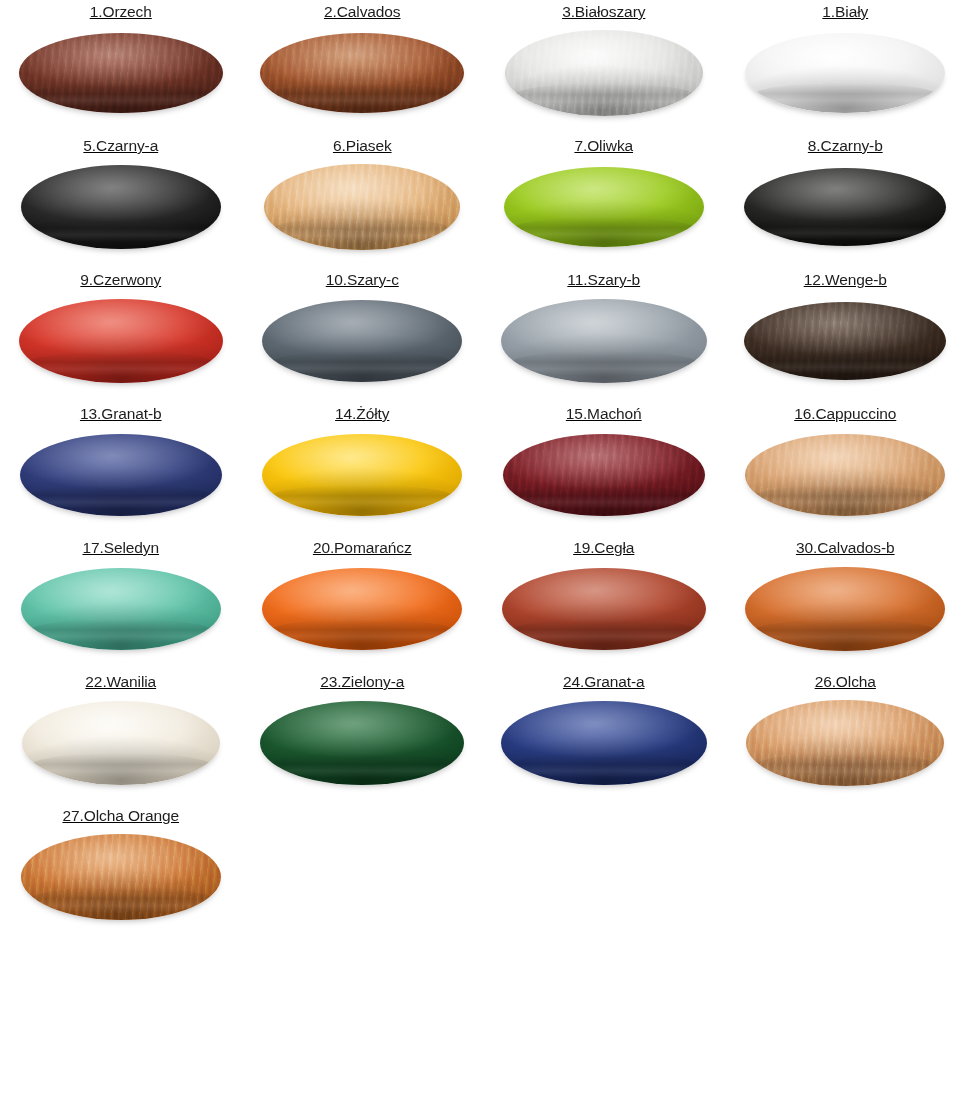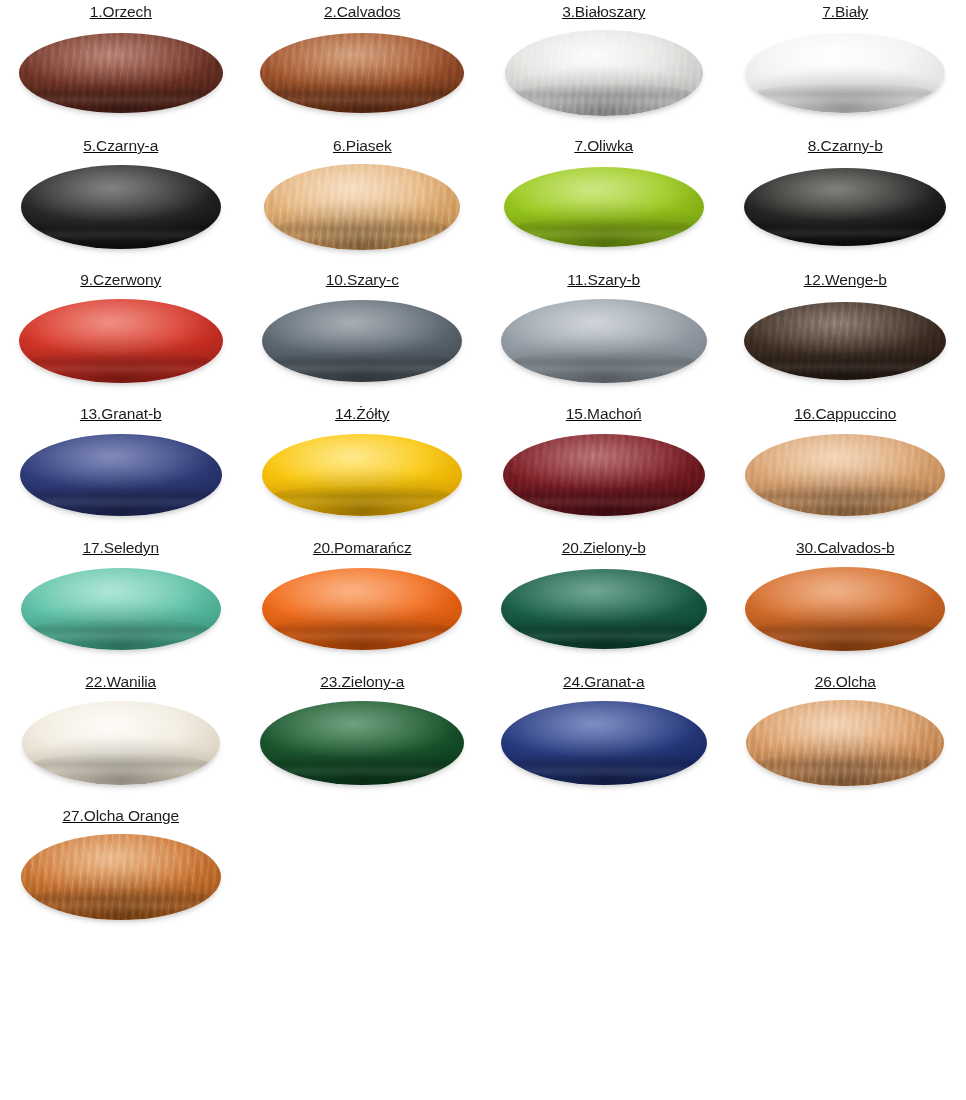--- a/index.html
+++ b/index.html
@@ -132,21 +132,21 @@
     </div>
     <div class="swatch-cell">
       <div class="swatch-label">3.Białoszary</div>
       <div class="swatch-pad-wrap">
         <div class="swatch-pad tex-leather" style="width: 198px; height: 86px; background: radial-gradient(70% 72% at 44% 30%, rgb(251, 251, 251) 0%, rgb(230, 230, 228) 52%, rgb(191, 191, 189) 100%);">
           <div class="grain"></div>
         </div>
       </div>
     </div>
     <div class="swatch-cell">
-      <div class="swatch-label">7.Biały</div>
+      <div class="swatch-label">1.Biały</div>
       <div class="swatch-pad-wrap">
         <div class="swatch-pad tex-smooth" style="width: 200px; height: 80px; background: radial-gradient(70% 72% at 44% 30%, rgb(255, 255, 255) 0%, rgb(244, 244, 244) 52%, rgb(222, 222, 222) 100%);">
           <div class="grain"></div>
         </div>
       </div>
     </div>
     <div class="swatch-cell">
       <div class="swatch-label">5.Czarny-a</div>
       <div class="swatch-pad-wrap">
         <div class="swatch-pad tex-smooth" style="width: 200px; height: 84px; background: radial-gradient(70% 72% at 44% 30%, rgb(78, 78, 78) 0%, rgb(46, 46, 46) 52%, rgb(16, 16, 16) 100%);">
@@ -252,23 +252,23 @@
     </div>
     <div class="swatch-cell">
       <div class="swatch-label">20.Pomarańcz</div>
       <div class="swatch-pad-wrap">
         <div class="swatch-pad tex-smooth" style="width: 200px; height: 82px; background: radial-gradient(70% 72% at 44% 30%, rgb(250, 147, 80) 0%, rgb(242, 111, 31) 52%, rgb(203, 80, 8) 100%);">
           <div class="grain"></div>
         </div>
       </div>
     </div>
     <div class="swatch-cell">
-      <div class="swatch-label">20.Zielony-b</div>
-      <div class="swatch-pad-wrap">
-        <div class="swatch-pad tex-smooth" style="width: 206px; height: 80px; background: radial-gradient(70% 72% at 44% 30%, rgb(53, 128, 106) 0%, rgb(29, 99, 73) 52%, rgb(13, 67, 48) 100%);">
+      <div class="swatch-label">19.Cegła</div>
+      <div class="swatch-pad-wrap">
+        <div class="swatch-pad tex-smooth" style="width: 204px; height: 82px; background: radial-gradient(70% 72% at 44% 30%, rgb(198, 106, 81) 0%, rgb(176, 70, 46) 52%, rgb(134, 46, 27) 100%);">
           <div class="grain"></div>
         </div>
       </div>
     </div>
     <div class="swatch-cell">
       <div class="swatch-label">30.Calvados-b</div>
       <div class="swatch-pad-wrap">
         <div class="swatch-pad tex-smooth" style="width: 200px; height: 84px; background: radial-gradient(70% 72% at 44% 30%, rgb(232, 146, 88) 0%, rgb(215, 112, 47) 52%, rgb(171, 79, 20) 100%);">
           <div class="grain"></div>
         </div>

